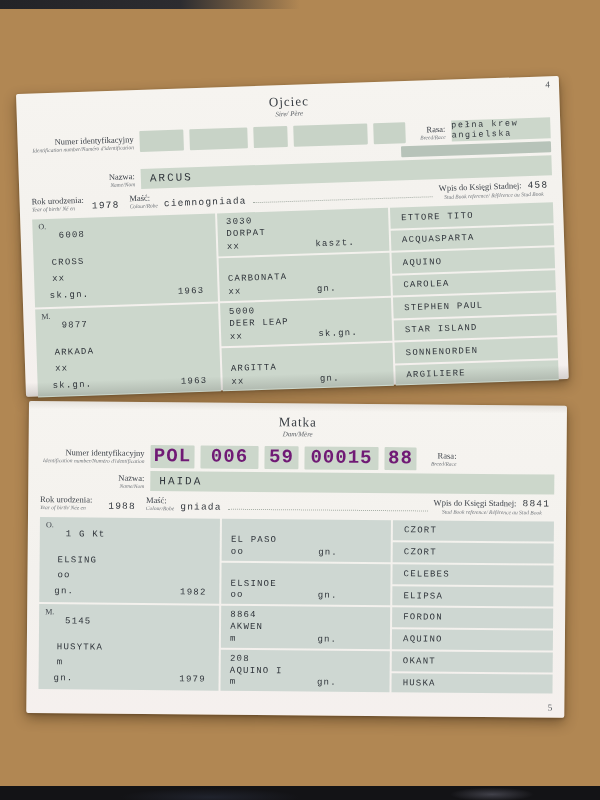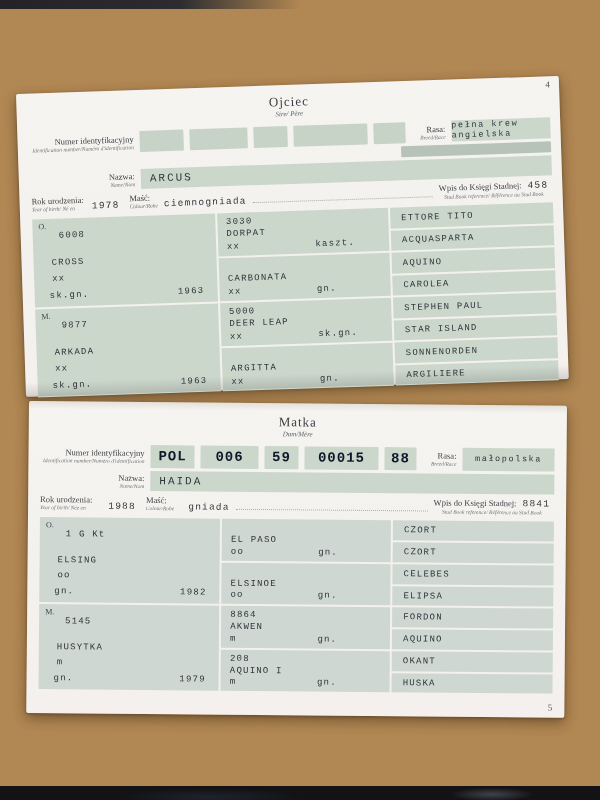--- a/index.html
+++ b/index.html
@@ -57,21 +57,21 @@
   .lblblk{text-align:right;line-height:1.1;}
   .lbl{font-size:8.5px;color:#3e434a;display:block;}
   .sub{font-style:italic;font-size:5.5px;color:#70757a;display:block;white-space:nowrap;}
   .mono{font-family:"Liberation Mono","DejaVu Sans Mono",monospace;color:#31363c;}
   
   .idrow{display:flex;align-items:flex-start;margin-top:8px;gap:6px;}
   .idrow .lblblk{flex:0 0 104px;padding-top:4px;}
   .idbox{height:21px;background:#c8d3c7;border-radius:1px;display:flex;align-items:center;justify-content:center;}
   .idbox.b1{width:44px}.idbox.b2{width:58px}.idbox.b3{width:34px}.idbox.b4{width:74px}.idbox.b5{width:32px}
   #dam-page .idbox{background:#ccd7cb;height:23px;}
-  #dam-page .idbox .mono{font-size:14px;letter-spacing:1px;font-weight:bold;color:#0f172a;}
+  #dam-page .idbox .mono{font-size:19px;letter-spacing:1px;font-weight:bold;color:#701a75;}
   .rasa-lbl{padding-top:4px;text-align:right;line-height:1.1;flex:0 0 34px;}
   .rasa-box{flex:1;height:21px;background:#ccd7cb;display:flex;align-items:center;justify-content:center;}
   .rasa-box .mono{font-size:8.5px;letter-spacing:1.6px;}
   #dam-page .rasa-box{height:23px;}
   
   .redacted{height:11px;background:#b7c3b9;margin:3px 0 0 auto;width:150px;border-radius:1px;}
   
   .namerow{display:flex;align-items:flex-start;margin-top:3px;gap:6px;}
   .namerow .lblblk{flex:0 0 104px;padding-top:3px;}
   .namefld{flex:1;height:20px;background:#ccd7cb;display:flex;align-items:center;padding-left:9px;}
@@ -280,23 +280,20 @@
     <div class="idbox b4">
         <span class="mono">00015</span>
       </div>
     <div class="idbox b5">
         <span class="mono">88</span>
       </div>
     <div class="rasa-lbl">
       <span class="lbl">Rasa:</span>
       <span class="sub">Breed/Race</span>
     </div>
-    <div class="rasa-box">
-      <span class="mono">małopolska</span>
-    </div>
   </div>
 
   <div class="namerow">
     <div class="lblblk">
       <span class="lbl">Nazwa:</span>
       <span class="sub">Name/Nom</span>
     </div>
     <div class="namefld">
       <span class="mono">HAIDA</span>
     </div>
@@ -305,21 +302,21 @@
   <div class="inforow">
     <div class="lblblk" style="text-align:left">
       <span class="lbl">Rok urodzenia:</span>
       <span class="sub">Year of birth/ Née en</span>
     </div>
     <span class="mono val" style="margin:0 10px 0 16px">1988</span>
     <div class="lblblk" style="text-align:left">
       <span class="lbl">Maść:</span>
       <span class="sub">Colour/Robe</span>
     </div>
-    <span class="mono val" style="margin-left:14px">gniada</span>
+    <span class="mono val" style="margin-left:6px">gniada</span>
     <div class="leader"></div>
     <div class="wpisblk">
       <div class="wpisline">
         <span class="lbl">Wpis do Księgi Stadnej:</span>
         <span class="mono val" style="padding-top:0">8841</span>
       </div>
       <span class="sub">Stud Book reference/ Référence au Stud Book</span>
     </div>
   </div>
 

